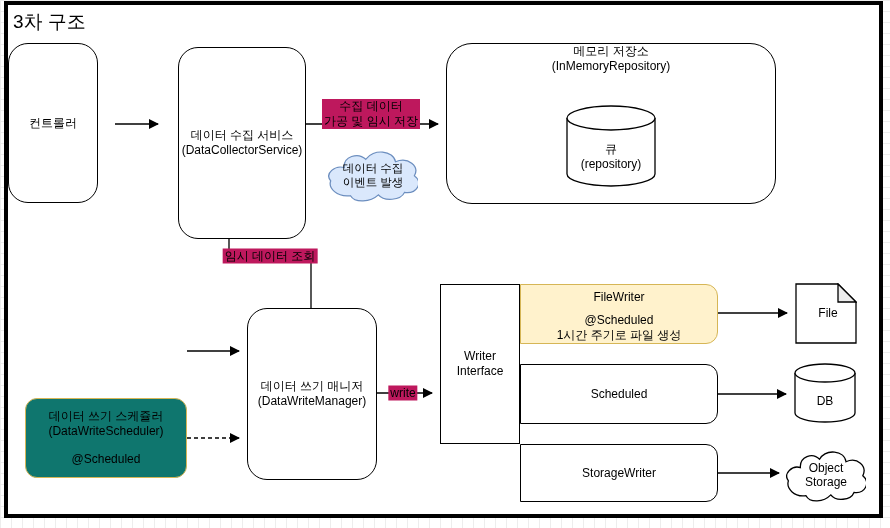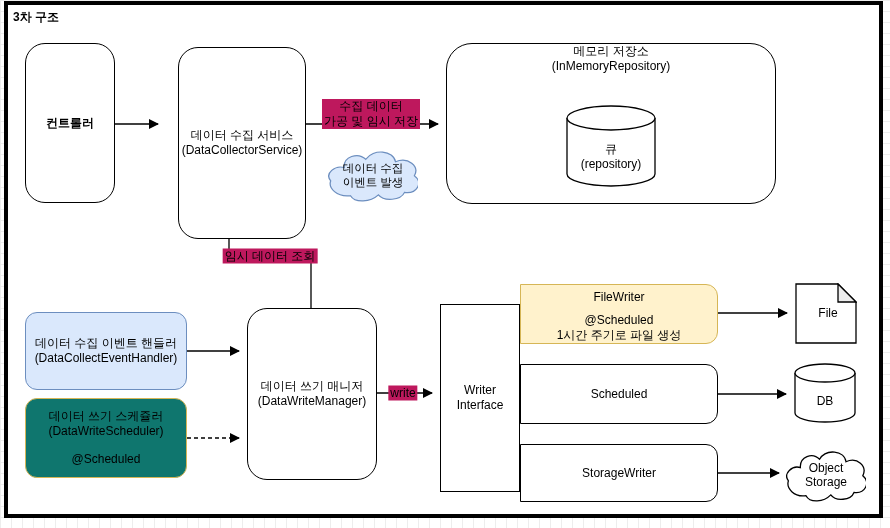--- a/index.html
+++ b/index.html
@@ -13,43 +13,43 @@
     background-size: 11px 11px;
     color: #000;
   }
   .canvas { position: absolute; left: 0; top: 0; width: 890px; height: 528px; }
   .frame {
     position: absolute; left: 4px; top: 1px; width: 879px; height: 517px;
     border: 4px solid #000; background: #ffffff;
   }
   .diagram-title {
     position: absolute; left: 13px; top: 9px;
-    font-size: 12px; font-weight: bold;
+    font-size: 19px; font-weight: normal;
   }
   svg.wires { position: absolute; left: 0; top: 0; width: 890px; height: 528px; }
 
   .node {
     position: absolute; display: flex; flex-direction: column;
     align-items: center; justify-content: center; text-align: center;
     font-size: 12px; line-height: 15px;
     border: 1.3px solid #000; background: #fff;
   }
   .rounded-lg { border-radius: 20px; }
   .rounded-xl { border-radius: 26px; }
   .rounded-md { border-radius: 12px; }
 
-  .node-controller   { left: 25px;  top: 43px;  width: 90px;  height: 160px; font-weight: bold; }
+  .node-controller   { left: 8px;  top: 43px;  width: 90px;  height: 160px; }
   .node-collector    { left: 166px; top: 47px;  width: 128px; height: 192px; margin-left: 12px; }
   .node-memrepo      { left: 446px; top: 43px;  width: 330px; height: 161px; justify-content: flex-start; }
   .node-handler      { left: 25px;  top: 312px; width: 162px; height: 78px;
                        background: #dae8fc; border-color: #6c8ebf; }
   .node-scheduler    { left: 25px;  top: 398px; width: 162px; height: 80px;
                        background: #0f766e; border-color: #d6b656; }
   .node-manager      { left: 247px; top: 308px; width: 130px; height: 172px; }
-  .node-winterface   { left: 440px; top: 284px; width: 80px;  height: 188px; border-radius: 0; margin-top: 20px; }
+  .node-winterface   { left: 440px; top: 284px; width: 80px;  height: 160px; border-radius: 0; }
   .node-filewriter   { left: 520px; top: 284px; width: 198px; height: 60px;
                        background: #fff2cc; border-color: #d6b656;
                        border-radius: 0 12px 12px 0; justify-content: flex-start; padding-top: 5px; }
   .node-dbwriter     { left: 520px; top: 364px; width: 198px; height: 60px; border-radius: 0 12px 12px 0; }
   .node-storagewriter{ left: 520px; top: 444px; width: 198px; height: 58px; border-radius: 0 12px 12px 0; }
 
   .scheduler-gap { height: 13px; }
   .fw-gap { height: 12px; }
 
   .shape-wrap { position: absolute; }
@@ -134,24 +134,20 @@
   <div class="shape-wrap cloud-event">
     <svg width="90" height="58" viewBox="0 0 100 70" preserveAspectRatio="none">
       <path d="M 25 60 C 10 62 0 51 3 42 C -4 33 8 23 18 26 C 17 13 33 7 42 16 C 50 3 73 5 75 19 C 89 13 102 24 96 36 C 106 44 99 58 85 56 C 81 66 62 67 56 59 C 47 68 30 69 25 60 Z" fill="#dae8fc" stroke="#6c8ebf" stroke-width="1.4"></path>
     </svg>
     <div class="shape-label">
       <span>데이터 수집</span>
       <span>이벤트 발생</span>
     </div>
   </div>
 
-  <div class="node node-handler rounded-md">
-    <span>데이터 수집 이벤트 핸들러</span>
-    <span>(DataCollectEventHandler)</span>
-  </div>
 
   <div class="node node-scheduler rounded-md">
     <span>데이터 쓰기 스케쥴러</span>
     <span>(DataWriteScheduler)</span>
     <span class="scheduler-gap"></span>
     <span>@Scheduled</span>
   </div>
 
   <div class="node node-manager rounded-lg">
     <span>데이터 쓰기 매니저</span>

